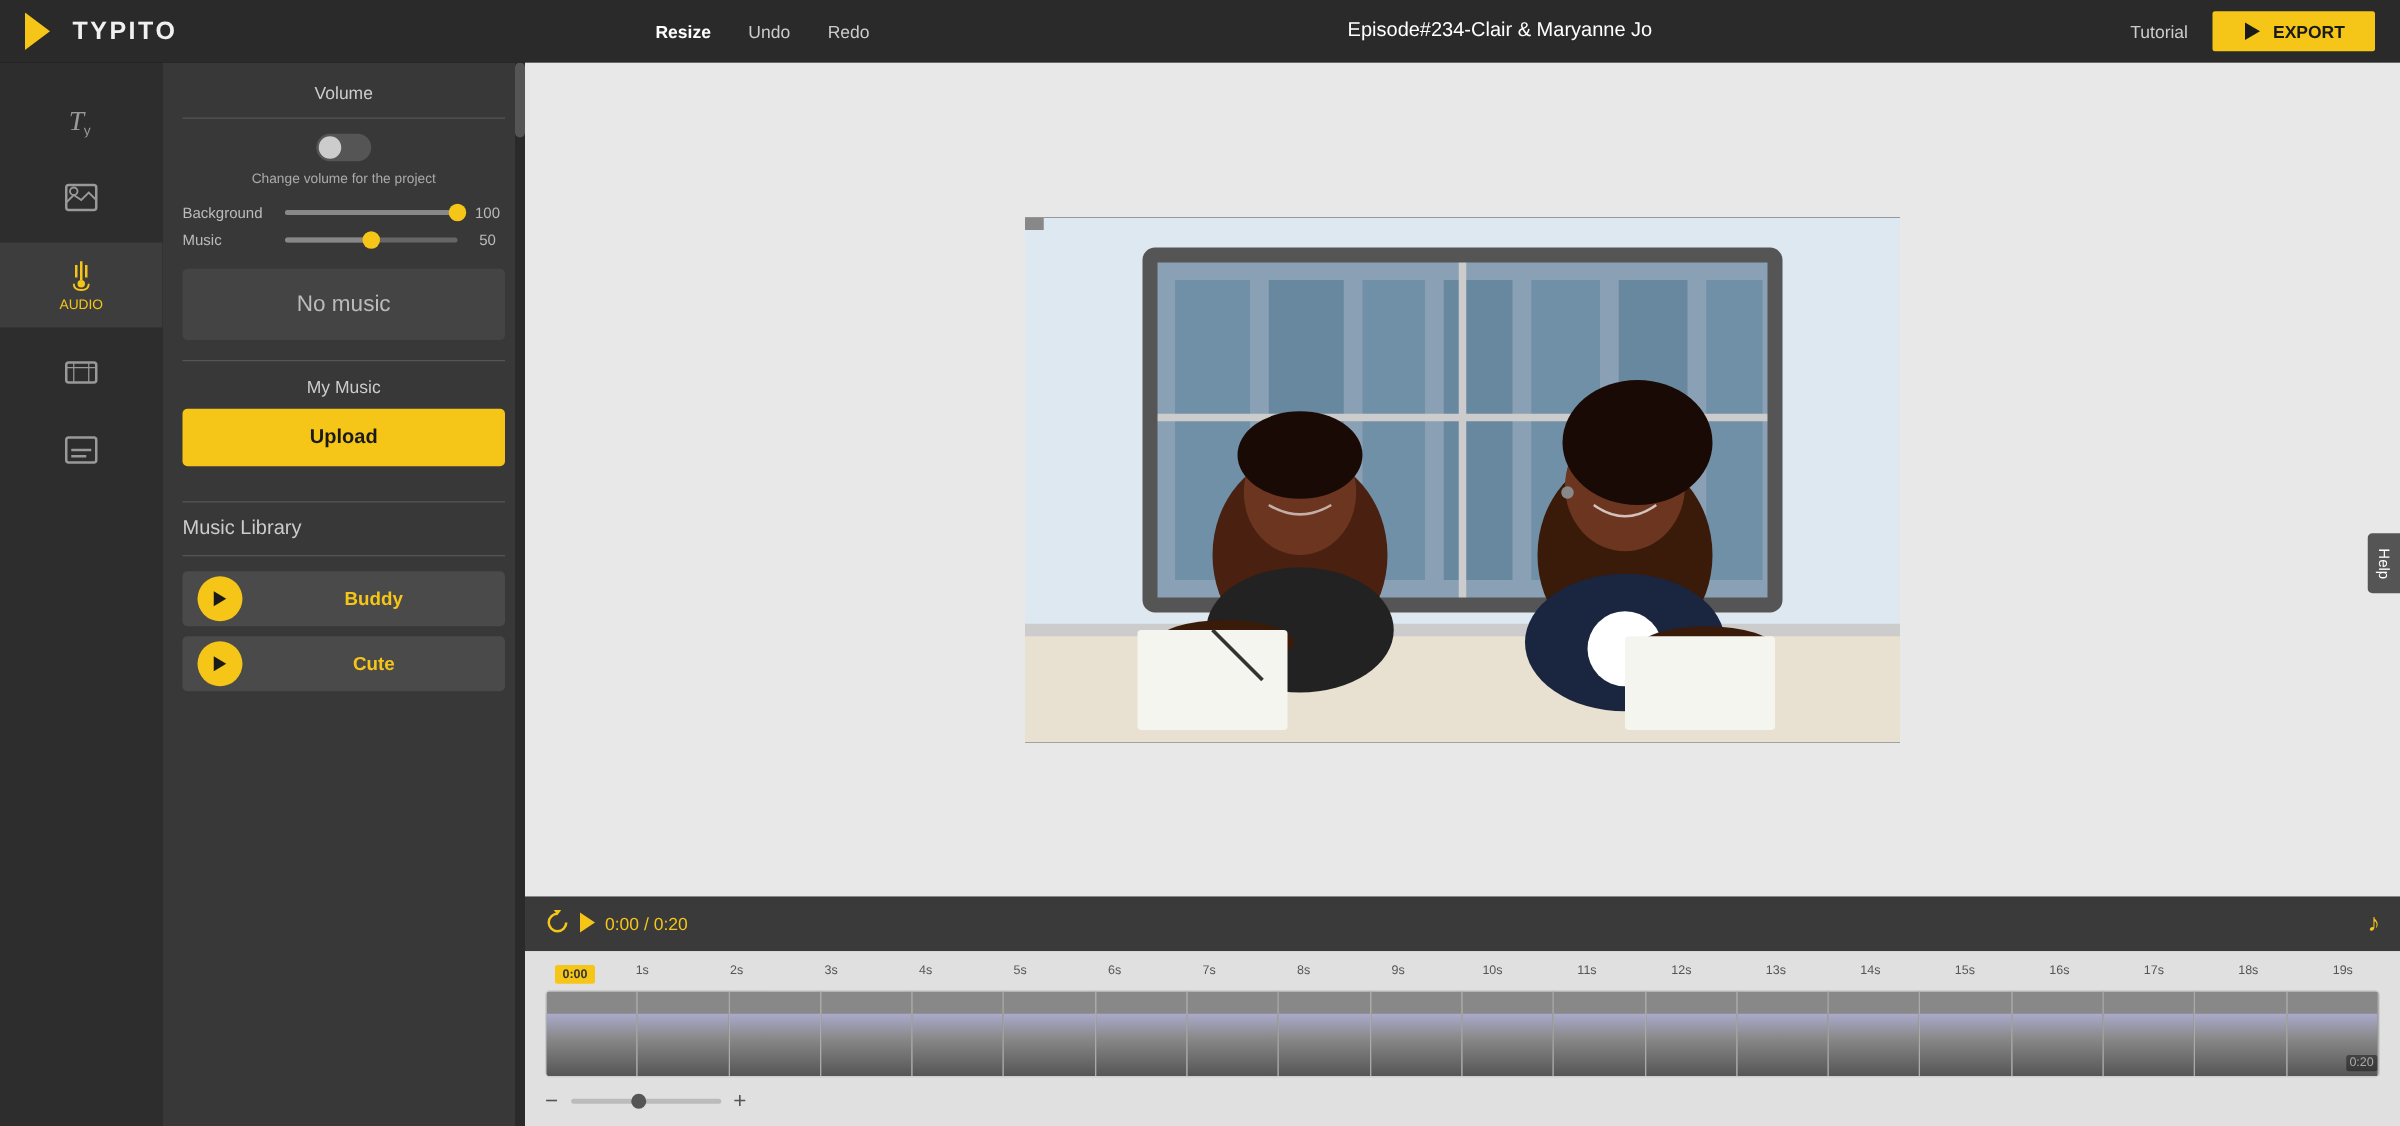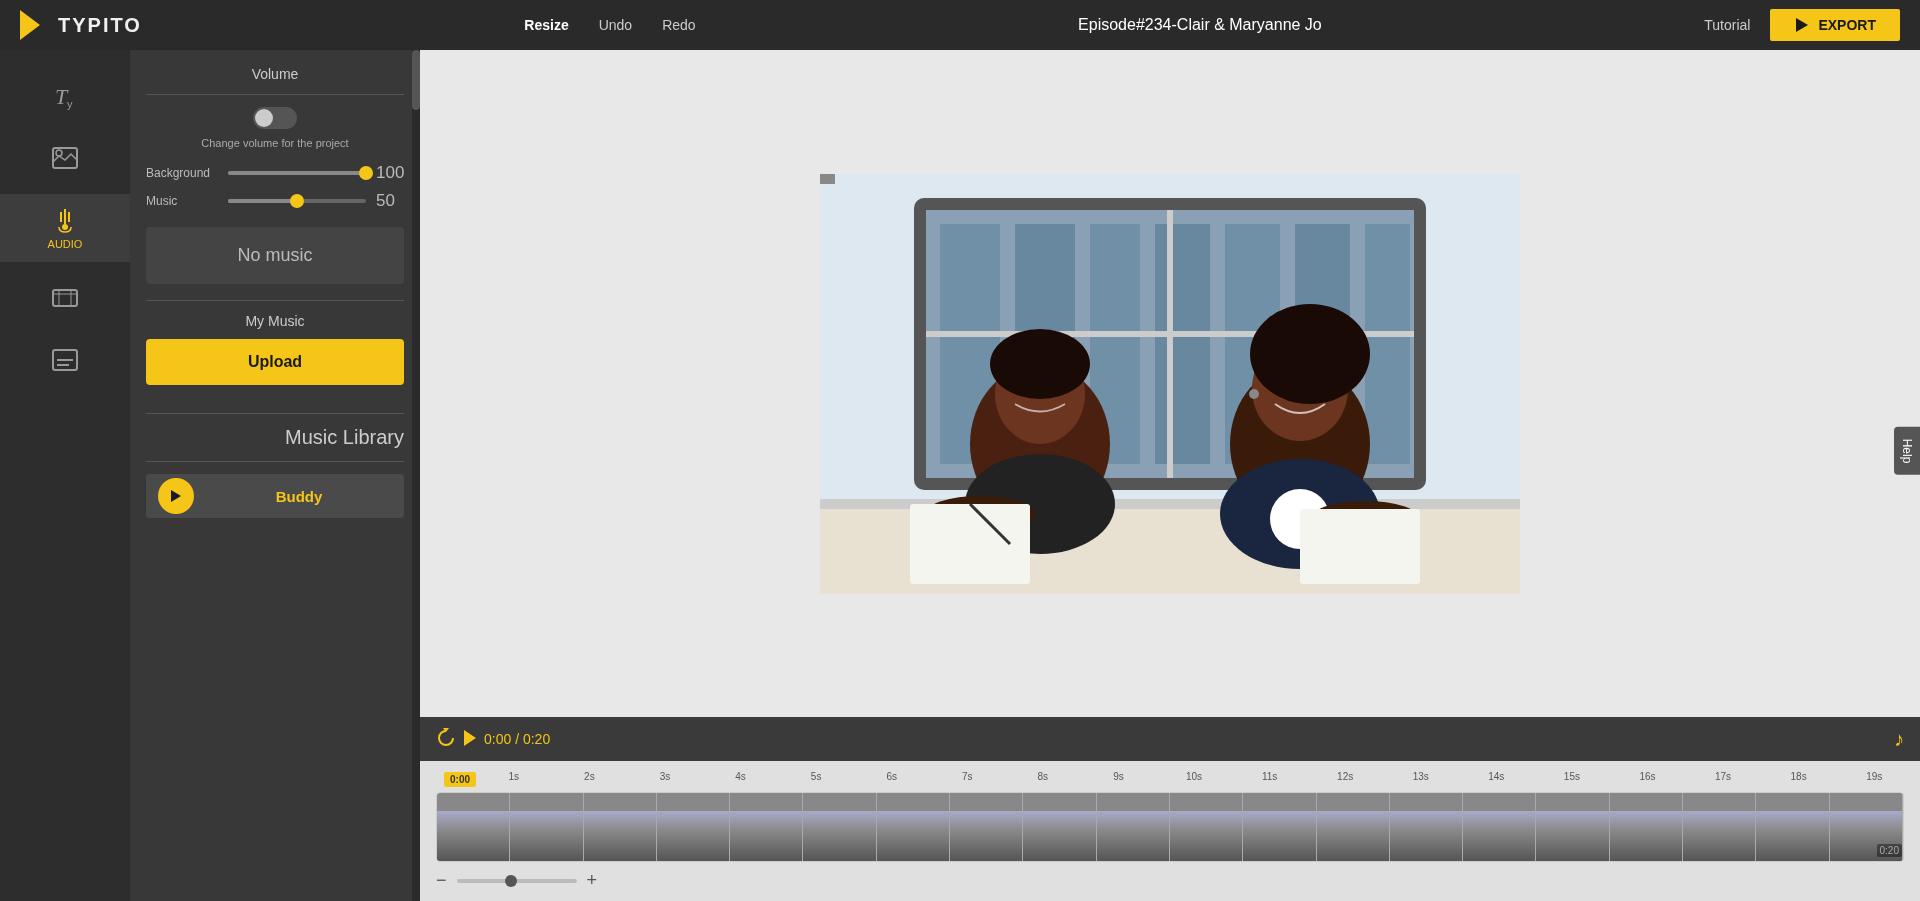--- a/index.html
+++ b/index.html
@@ -69,21 +69,21 @@
     .toggle-knob {
       width: 18px; height: 18px; background: #ccc; border-radius: 50%;
       position: absolute; top: 2px; left: 2px;
     }
     .volume-desc { text-align: center; font-size: 11px; color: #aaa; margin-bottom: 14px; }
 
     .slider-row {
       display: flex; align-items: center; gap: 10px; margin-bottom: 8px;
     }
     .slider-label { font-size: 12px; color: #bbb; width: 72px; }
-    .slider-value { font-size: 17px; color: #bbb; width: 28px; text-align: left; }
+    .slider-value { font-size: 12px; color: #bbb; width: 28px; text-align: center; }
     .slider-track {
       flex: 1; height: 4px; background: #666; border-radius: 2px; position: relative;
     }
     .slider-fill { height: 4px; background: #888; border-radius: 2px; }
     .slider-thumb {
       width: 14px; height: 14px; background: #f5c518; border-radius: 50%;
       position: absolute; top: -5px; transform: translateX(-50%); cursor: pointer;
     }
 
     .no-music-box {
@@ -95,21 +95,21 @@
       text-align: center; font-size: 14px; color: #ccc; margin-bottom: 10px;
     }
 
     .upload-btn {
       width: 100%; background: #f5c518; color: #1a1a1a; border: none;
       padding: 14px; font-size: 16px; font-weight: bold; cursor: pointer;
       border-radius: 4px; margin-bottom: 16px;
     }
 
     .music-library-label {
-      text-align: right; font-size: 20px; color: #ccc; margin-bottom: 10px;
+      text-align: left; font-size: 16px; color: #ccc; margin-bottom: 10px;
     }
 
     .music-item {
       display: flex; align-items: center; background: #4a4a4a; border-radius: 4px;
       margin-bottom: 8px; padding: 4px 12px; gap: 12px; cursor: pointer;
     }
     .music-play-btn {
       width: 36px; height: 36px; background: #f5c518; border-radius: 50%;
       display: flex; align-items: center; justify-content: center; flex-shrink: 0;
     }
@@ -339,20 +339,28 @@
       
       <div class="music-item">
         <div class="music-play-btn">
           <svg viewBox="0 0 14 14">
             <polygon points="2,1 12,7 2,13" fill="#1a1a1a"></polygon>
           </svg>
         </div>
         <span class="music-name">Buddy</span>
       </div>
 
+      <div class="music-item">
+        <div class="music-play-btn">
+          <svg viewBox="0 0 14 14">
+            <polygon points="2,1 12,7 2,13" fill="#1a1a1a"></polygon>
+          </svg>
+        </div>
+        <span class="music-name">Cute</span>
+      </div>
 
 
     </div>
 
     <div class="scroll-track">
       <div class="scroll-thumb"></div>
     </div>
   </div>
 
   <div class="video-area">

